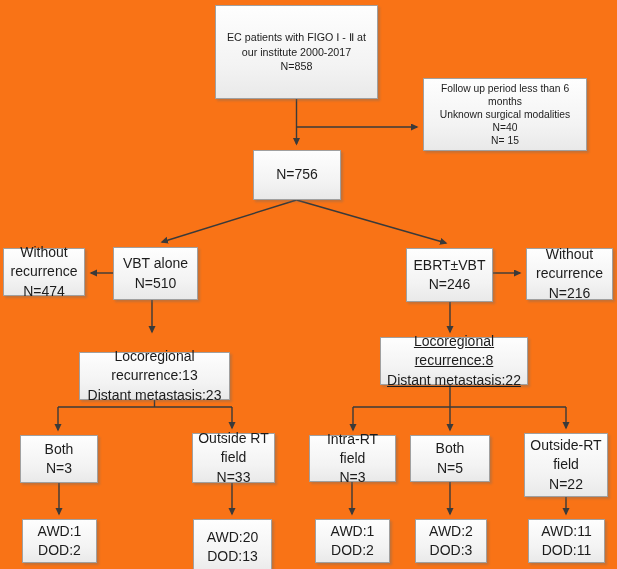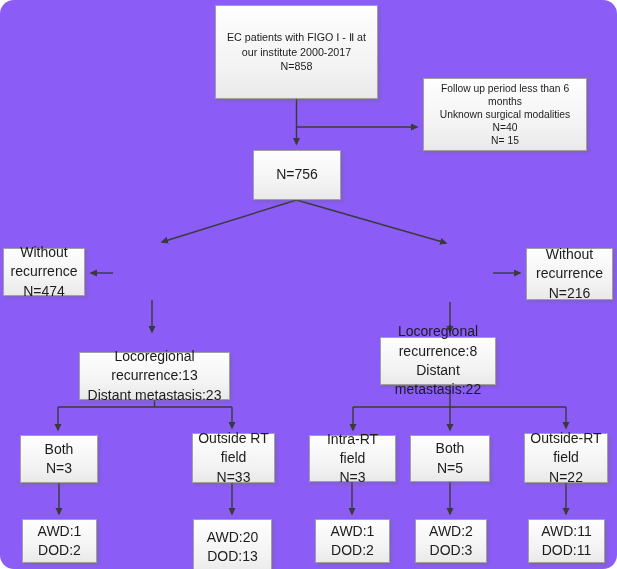--- a/index.html
+++ b/index.html
@@ -1,18 +1,18 @@
 <!DOCTYPE html>
 <html><head>
 <meta charset="utf-8">
 <style>
   html,body{margin:0;padding:0;background:#ffffff;}
   .canvas{
-    position:relative;width:617px;height:569px;background:#8b5cf6;
-    font-family:"Liberation Sans", sans-serif;color:#1c1c1c;overflow:hidden;border-radius:14px;
+    position:relative;width:617px;height:569px;background:#f97316;
+    font-family:"Liberation Sans", sans-serif;color:#1c1c1c;overflow:hidden;
   }
   .arrows{position:absolute;left:0;top:0;width:617px;height:569px;pointer-events:none;}
   .box{
     position:absolute;box-sizing:border-box;
     border:1px solid #a0a0a0;
     background:linear-gradient(180deg,#fefefe 0%,#f3f3f3 65%,#e9e9e9 100%);
     box-shadow:1.5px 1.5px 2px rgba(110,110,110,0.35);
     display:flex;flex-direction:column;justify-content:center;
     text-align:center;font-size:14px;line-height:1.38;padding:2px 3px;
   }
@@ -81,33 +81,41 @@
 
   <div class="box" style="left:253px;top:150px;width:88px;height:50px;">
     <div class="line">N=756</div>
   </div>
 
   <div class="box" style="left:3px;top:248px;width:82px;height:48px;">
     <div class="line">Without recurrence</div>
     <div class="line">N=474</div>
   </div>
 
+  <div class="box" style="left:113px;top:247px;width:85px;height:53px;">
+    <div class="line">VBT alone</div>
+    <div class="line">N=510</div>
+  </div>
 
+  <div class="box" style="left:406px;top:248px;width:87px;height:54px;">
+    <div class="line">EBRT±VBT</div>
+    <div class="line">N=246</div>
+  </div>
 
   <div class="box" style="left:526px;top:248px;width:87px;height:52px;">
     <div class="line">Without recurrence</div>
     <div class="line">N=216</div>
   </div>
 
   <div class="box" style="left:79px;top:352px;width:151px;height:48px;">
     <div class="line">Locoregional recurrence:13</div>
     <div class="line">Distant metastasis:23</div>
   </div>
 
-  <div class="box" style="left:380px;top:337px;width:116px;height:48px;">
+  <div class="box" style="left:380px;top:337px;width:148px;height:48px;text-decoration:underline;">
     <div class="line">Locoregional recurrence:8</div>
     <div class="line">Distant metastasis:22</div>
   </div>
 
   <div class="box" style="left:20px;top:435px;width:78px;height:48px;">
     <div class="line">Both</div>
     <div class="line">N=3</div>
   </div>
 
   <div class="box" style="left:192px;top:433px;width:83px;height:50px;">
@@ -118,21 +126,21 @@
   <div class="box" style="left:309px;top:435px;width:87px;height:47px;">
     <div class="line">Intra-RT field</div>
     <div class="line">N=3</div>
   </div>
 
   <div class="box" style="left:410px;top:435px;width:80px;height:47px;">
     <div class="line">Both</div>
     <div class="line">N=5</div>
   </div>
 
-  <div class="box" style="left:524px;top:433px;width:84px;height:50px;">
+  <div class="box" style="left:524px;top:433px;width:84px;height:64px;">
     <div class="line">Outside-RT field</div>
     <div class="line">N=22</div>
   </div>
 
   <div class="box" style="left:22px;top:519px;width:75px;height:44px;">
     <div class="line">AWD:1</div>
     <div class="line">DOD:2</div>
   </div>
 
   <div class="box" style="left:193px;top:519px;width:79px;height:56px;">

